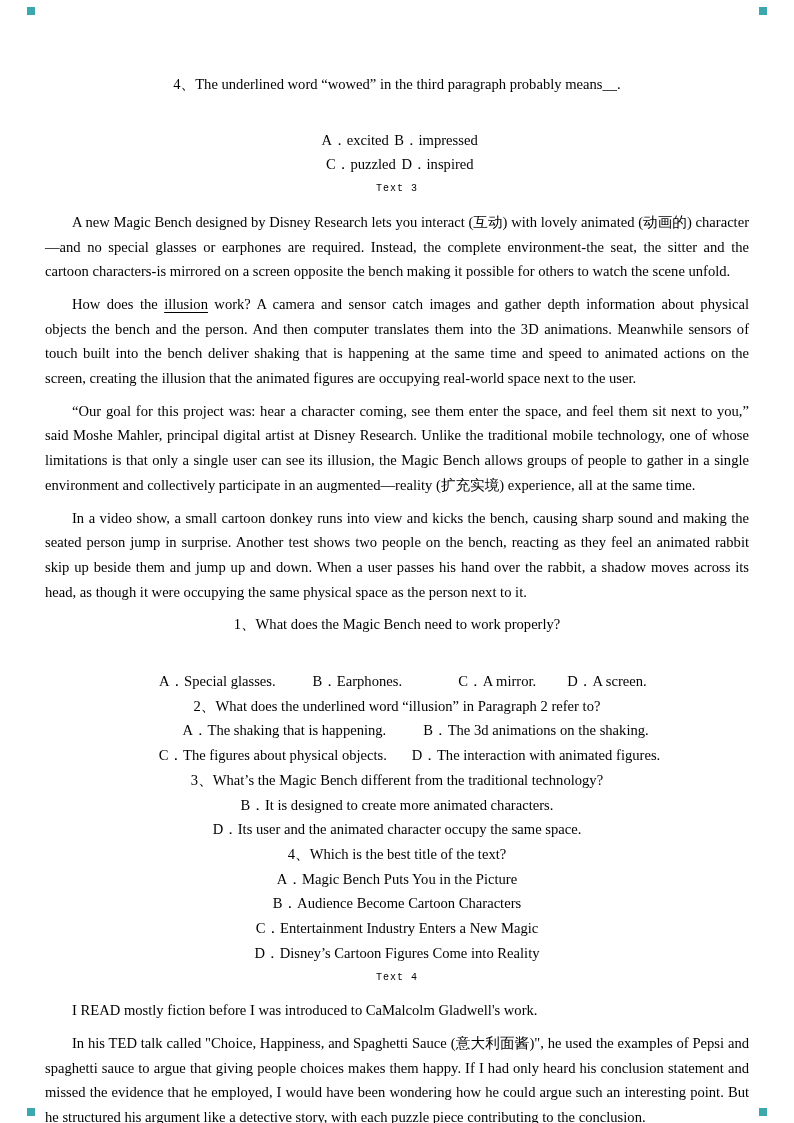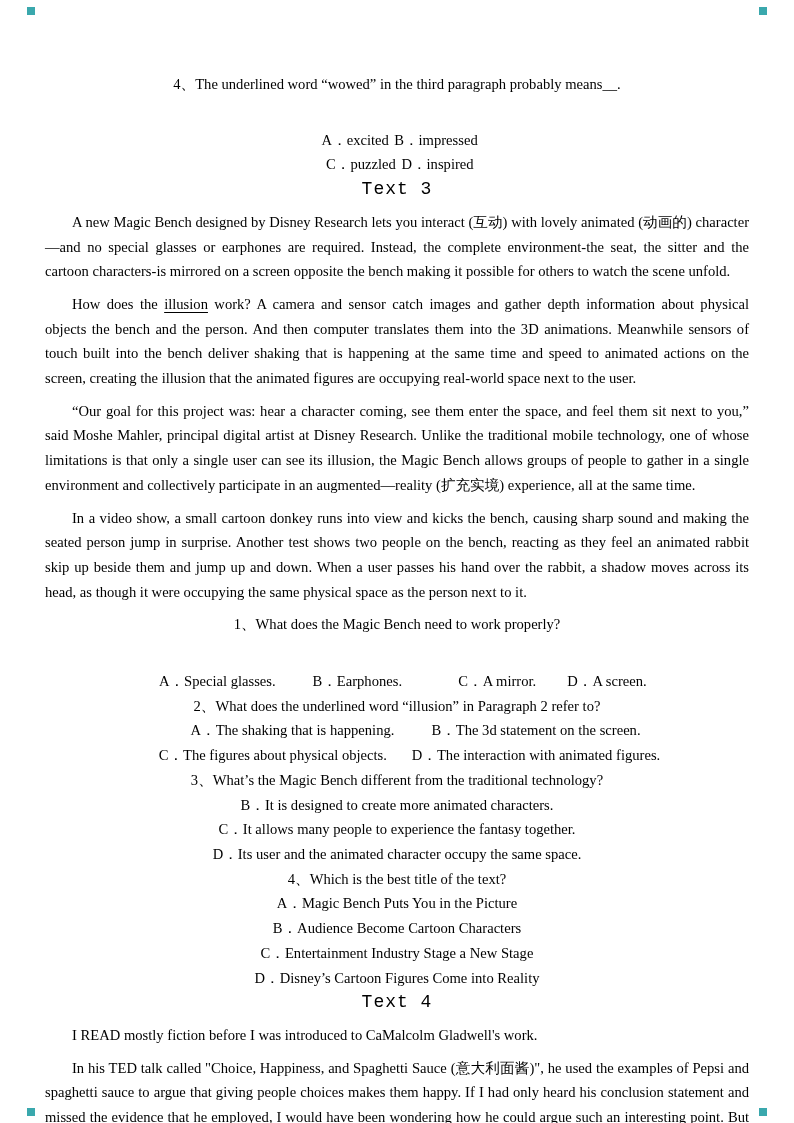--- a/index.html
+++ b/index.html
@@ -25,21 +25,21 @@
   }
   .line { white-space: nowrap; text-align: center; }
   .para {
     margin: 8px;
     text-align: justify;
     text-indent: 27px;
   }
   .heading {
     text-align: center;
     font-family: "Liberation Mono", monospace;
-    font-size: 18px;
+    font-size: 10px;
     letter-spacing: 1px;
   }
   .opt-row span { display: inline-block; }
   .opt-row .wA  { width: 78px; margin-top: 31px; }
   .opt-row .wB  { width: 81px; }
   .opt-row .w140 { width: 140px; margin-top: 32px; }
   .opt-row .w278 { width: 278px; }
   .u { text-decoration: underline; text-underline-offset: 3px; }
   .corner {
     position: absolute;
@@ -69,31 +69,30 @@
 
   <p class="para">A new Magic Bench designed by Disney Research lets you interact (互动) with lovely animated (动画的) character—and no special glasses or earphones are required. Instead, the complete environment-the seat, the sitter and the cartoon characters-is mirrored on a screen opposite the bench making it possible for others to watch the scene unfold.</p>
   <p class="para"><span>How does the </span><span class="u">illusion</span><span> work? A camera and sensor catch images and gather depth information about physical objects the bench and the person. And then computer translates them into the 3D animations. Meanwhile sensors of touch built into the bench deliver shaking that is happening at the same time and speed to animated actions on the screen, creating the illusion that the animated figures are occupying real-world space next to the user.</span></p>
   <p class="para">“Our goal for this project was: hear a character coming, see them enter the space, and feel them sit next to you,” said Moshe Mahler, principal digital artist at Disney Research. Unlike the traditional mobile technology, one of whose limitations is that only a single user can see its illusion, the Magic Bench allows groups of people to gather in a single environment and collectively participate in an augmented—reality (扩充实境) experience, all at the same time.</p>
   <p class="para">In a video show, a small cartoon donkey runs into view and kicks the bench, causing sharp sound and making the seated person jump in surprise. Another test shows two people on the bench, reacting as they feel an animated rabbit skip up beside them and jump up and down. When a user passes his hand over the rabbit, a shadow moves across its head, as though it were occupying the same physical space as the person next to it.</p>
 
   <div class="line">1、What does the Magic Bench need to work properly?</div>
   <div class="line opt-row"><span class="w140">A．Special glasses.</span><span class="w140">B．Earphones.</span><span class="w140">C．A mirror.</span><span>D．A screen.</span></div>
 
   <div class="line">2、What does the underlined word “illusion” in Paragraph 2 refer to?</div>
-  <div class="line opt-row"><span class="w278">A．The shaking that is happening.</span><span>B．The 3d statement on the screen.</span></div>
+  <div class="line opt-row"><span class="w278">A．The shaking that is happening.</span><span>B．The 3d animations on the shaking.</span></div>
   <div class="line opt-row"><span class="w278">C．The figures about physical objects.</span><span>D．The interaction with animated figures.</span></div>
 
   <div class="line">3、What’s the Magic Bench different from the traditional technology?</div>
   <div class="line">B．It is designed to create more animated characters.</div>
-  <div class="line">C．It allows many people to experience the fantasy together.</div>
   <div class="line">D．Its user and the animated character occupy the same space.</div>
 
   <div class="line">4、Which is the best title of the text?</div>
   <div class="line">A．Magic Bench Puts You in the Picture</div>
   <div class="line">B．Audience Become Cartoon Characters</div>
-  <div class="line">C．Entertainment Industry Stage a New Stage</div>
+  <div class="line">C．Entertainment Industry Enters a New Magic</div>
   <div class="line">D．Disney’s Cartoon Figures Come into Reality</div>
 
   <div class="heading">Text 4</div>
   <p class="para">I READ mostly fiction before I was introduced to CaMalcolm Gladwell's work.</p>
   <p class="para">In his TED talk called "Choice, Happiness, and Spaghetti Sauce (意大利面酱)", he used the examples of Pepsi and spaghetti sauce to argue that giving people choices makes them happy. If I had only heard his conclusion statement and missed the evidence that he employed, I would have been wondering how he could argue such an interesting point. But he structured his argument like a detective story, with each puzzle piece contributing to the conclusion.</p>
 
 </div>
 
 </body></html>

